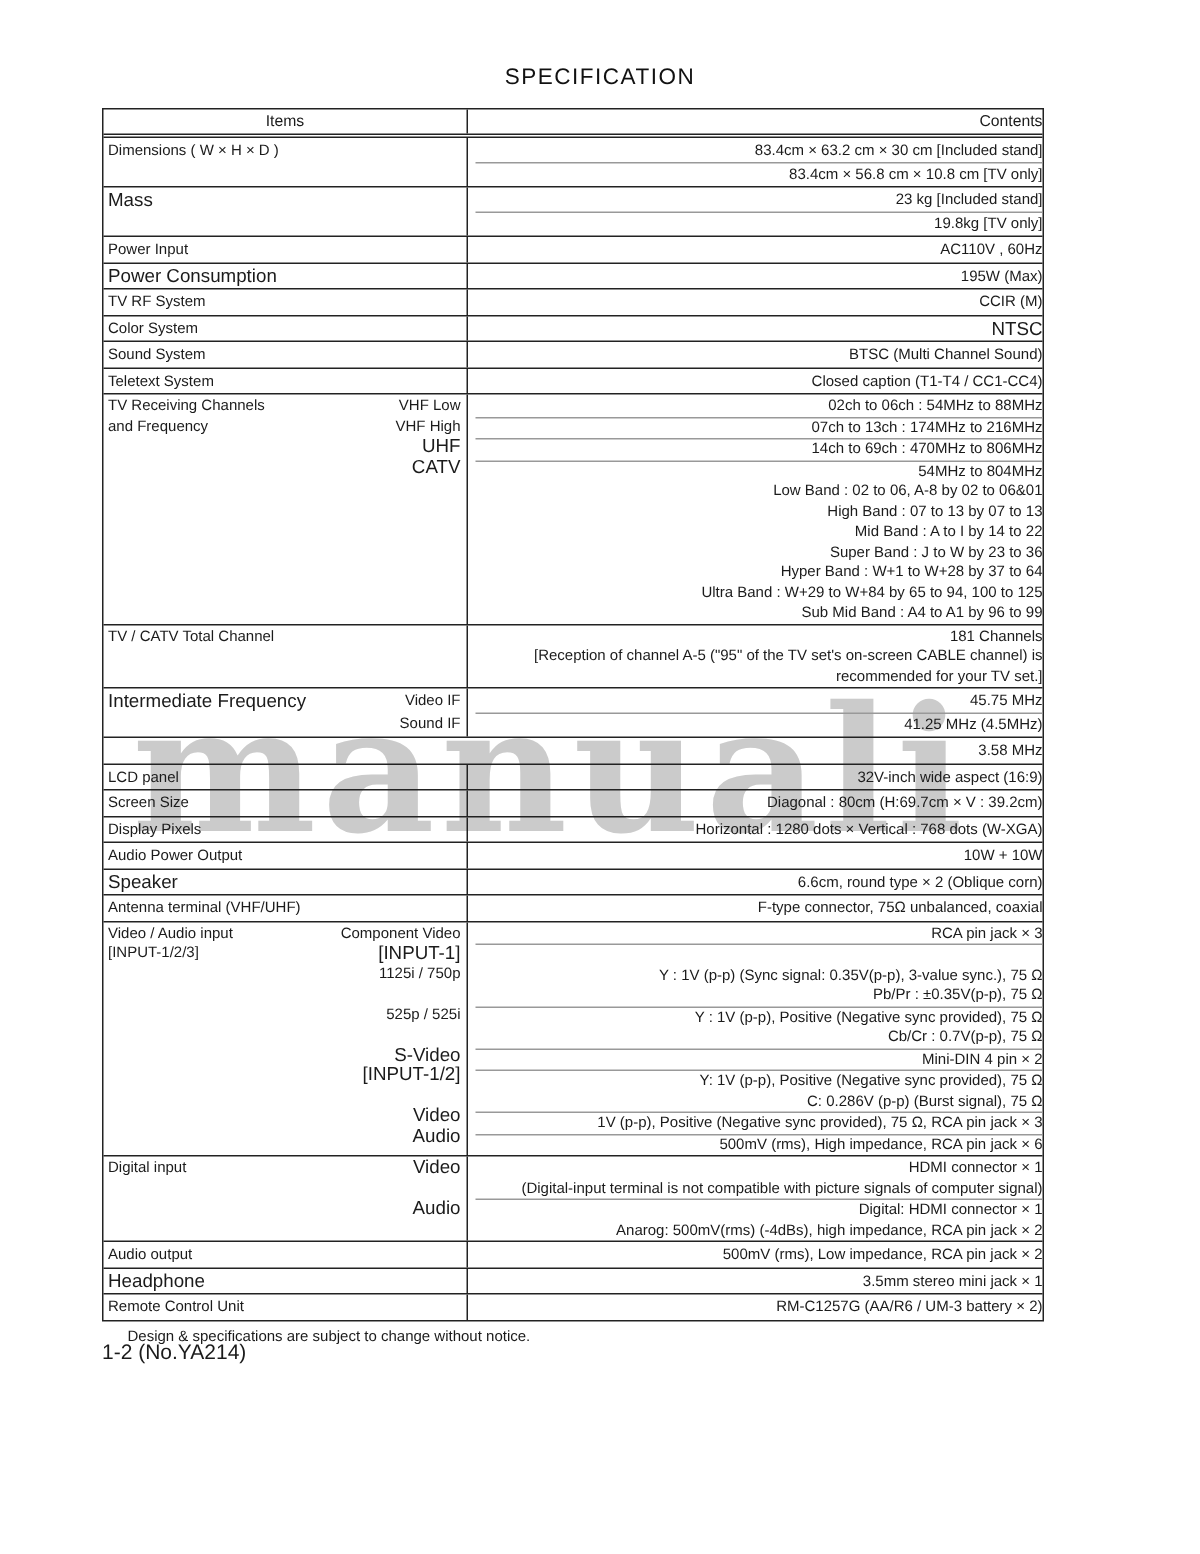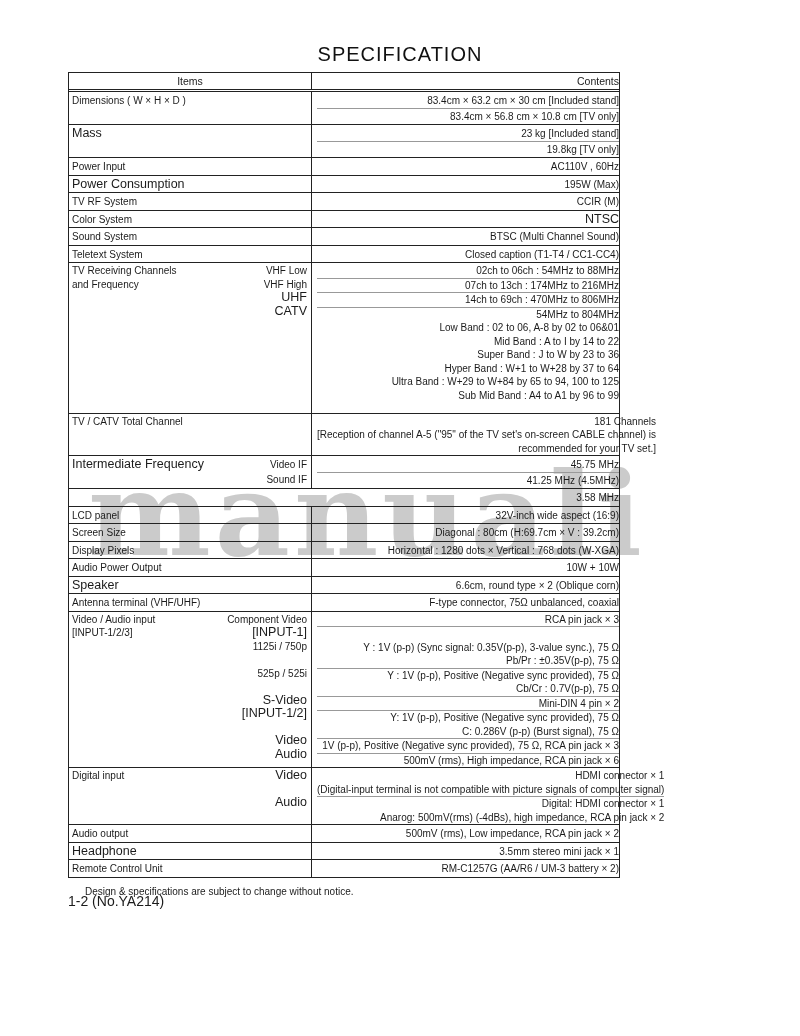--- a/index.html
+++ b/index.html
@@ -7,24 +7,24 @@
     width:800px;height:1036px;background:#ffffff;position:relative;overflow:hidden;
     font-family:"Liberation Sans","DejaVu Sans",sans-serif;color:#1b1b1b;
   }
   .watermark{
     position:absolute;top:456px;left:88px;z-index:0;
     font-family:"DejaVu Serif","Liberation Serif",serif;font-weight:bold;
     font-size:116px;line-height:1;color:#cbcbcb;letter-spacing:4px;white-space:nowrap;
   }
   .page-title{
     position:absolute;top:43px;left:0;width:100%;margin:0;z-index:1;
-    text-align:center;font-size:20px;font-weight:normal;letter-spacing:1px;color:#111;
+    text-align:center;font-size:15px;font-weight:normal;letter-spacing:1px;color:#111;
   }
   .spec-table{
-    position:absolute;left:68px;top:72px;width:552px;z-index:1;
+    position:absolute;left:68px;top:72px;width:628px;z-index:1;
     border:1.5px solid #222;box-sizing:border-box;background:transparent;
   }
   .header-row{display:flex;border-bottom:3px double #222;}
   .h-items{width:243px;flex:none;text-align:center;font-size:10.5px;padding:2px 0;border-right:1px solid #222;box-sizing:border-box;}
   .h-contents{flex:1;text-align:right;font-size:10.5px;padding:2px 0;}
   .row{display:flex;border-bottom:1px solid #222;background:transparent;}
   .row:last-child{border-bottom:none;}
   .cell-items{width:243px;flex:none;position:relative;border-right:1px solid #222;box-sizing:border-box;}
   .row-label{position:absolute;top:1px;left:3px;right:11px;font-size:10px;}
   .row-label.lg{font-size:12.5px;}
@@ -181,20 +181,21 @@
               <div class="sub-line"></div>
               <div class="sub-line"></div>
             </div>
           </div>
           <div class="cell-contents">
             <div class="content-line sep">02ch to 06ch : 54MHz to 88MHz</div>
             <div class="content-line sep">07ch to 13ch : 174MHz to 216MHz</div>
             <div class="content-line sep">14ch to 69ch : 470MHz to 806MHz</div>
             <div class="content-line">54MHz to 804MHz</div>
             <div class="content-line">Low Band : 02 to 06, A-8 by 02 to 06&amp;01</div>
+            <div class="content-line">High Band : 07 to 13 by 07 to 13</div>
             <div class="content-line">Mid Band : A to I by 14 to 22</div>
             <div class="content-line">Super Band : J to W by 23 to 36</div>
             <div class="content-line">Hyper Band : W+1 to W+28 by 37 to 64</div>
             <div class="content-line">Ultra Band : W+29 to W+84 by 65 to 94, 100 to 125</div>
             <div class="content-line">Sub Mid Band : A4 to A1 by 96 to 99</div>
           </div>
         </div>
         <div class="row">
           <div class="cell-items">
             <div class="row-label">

